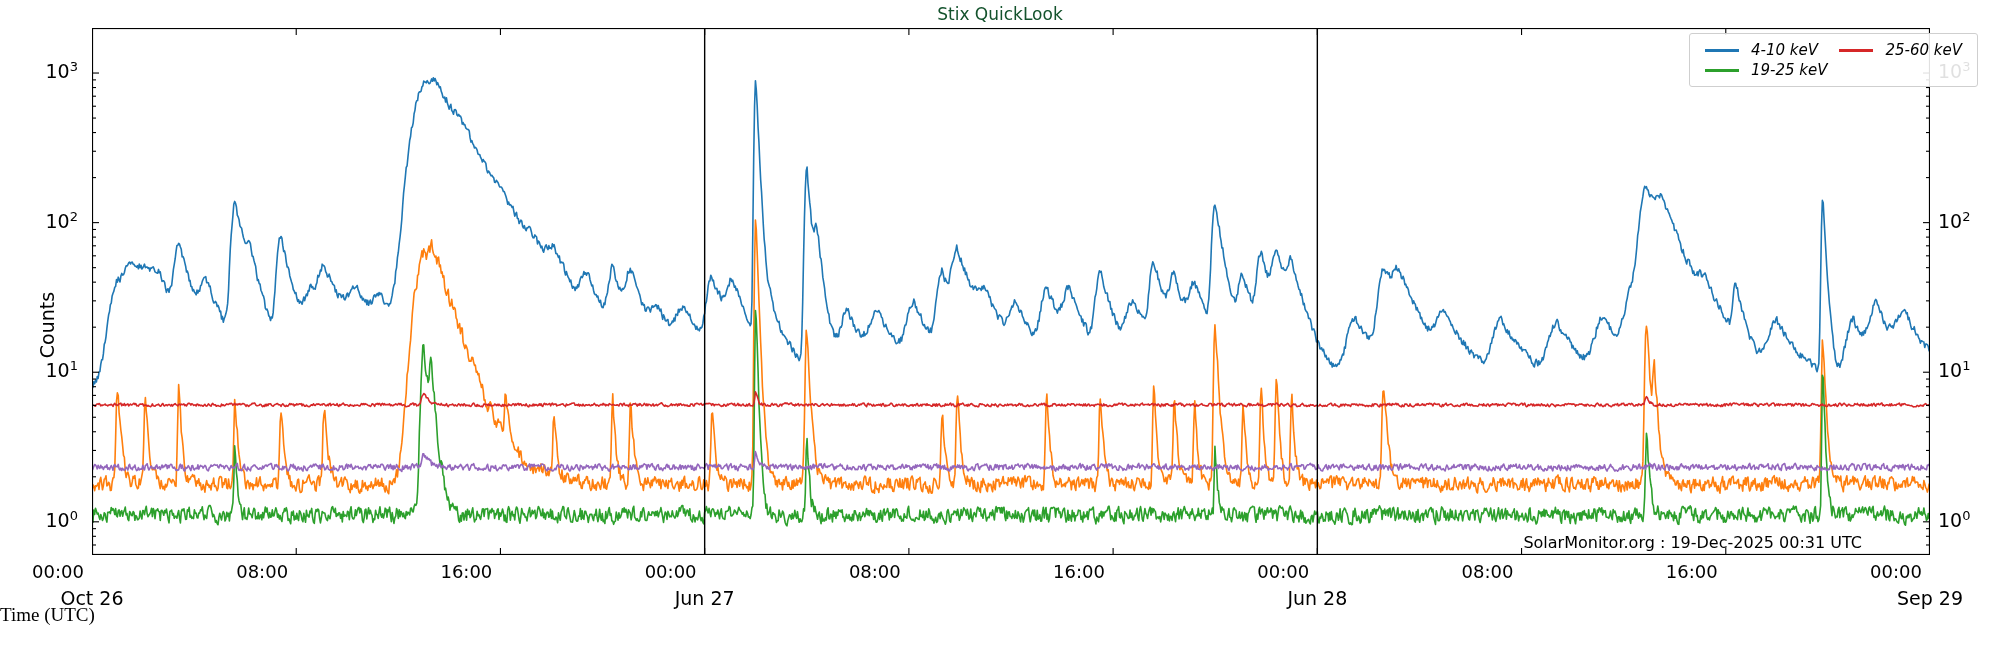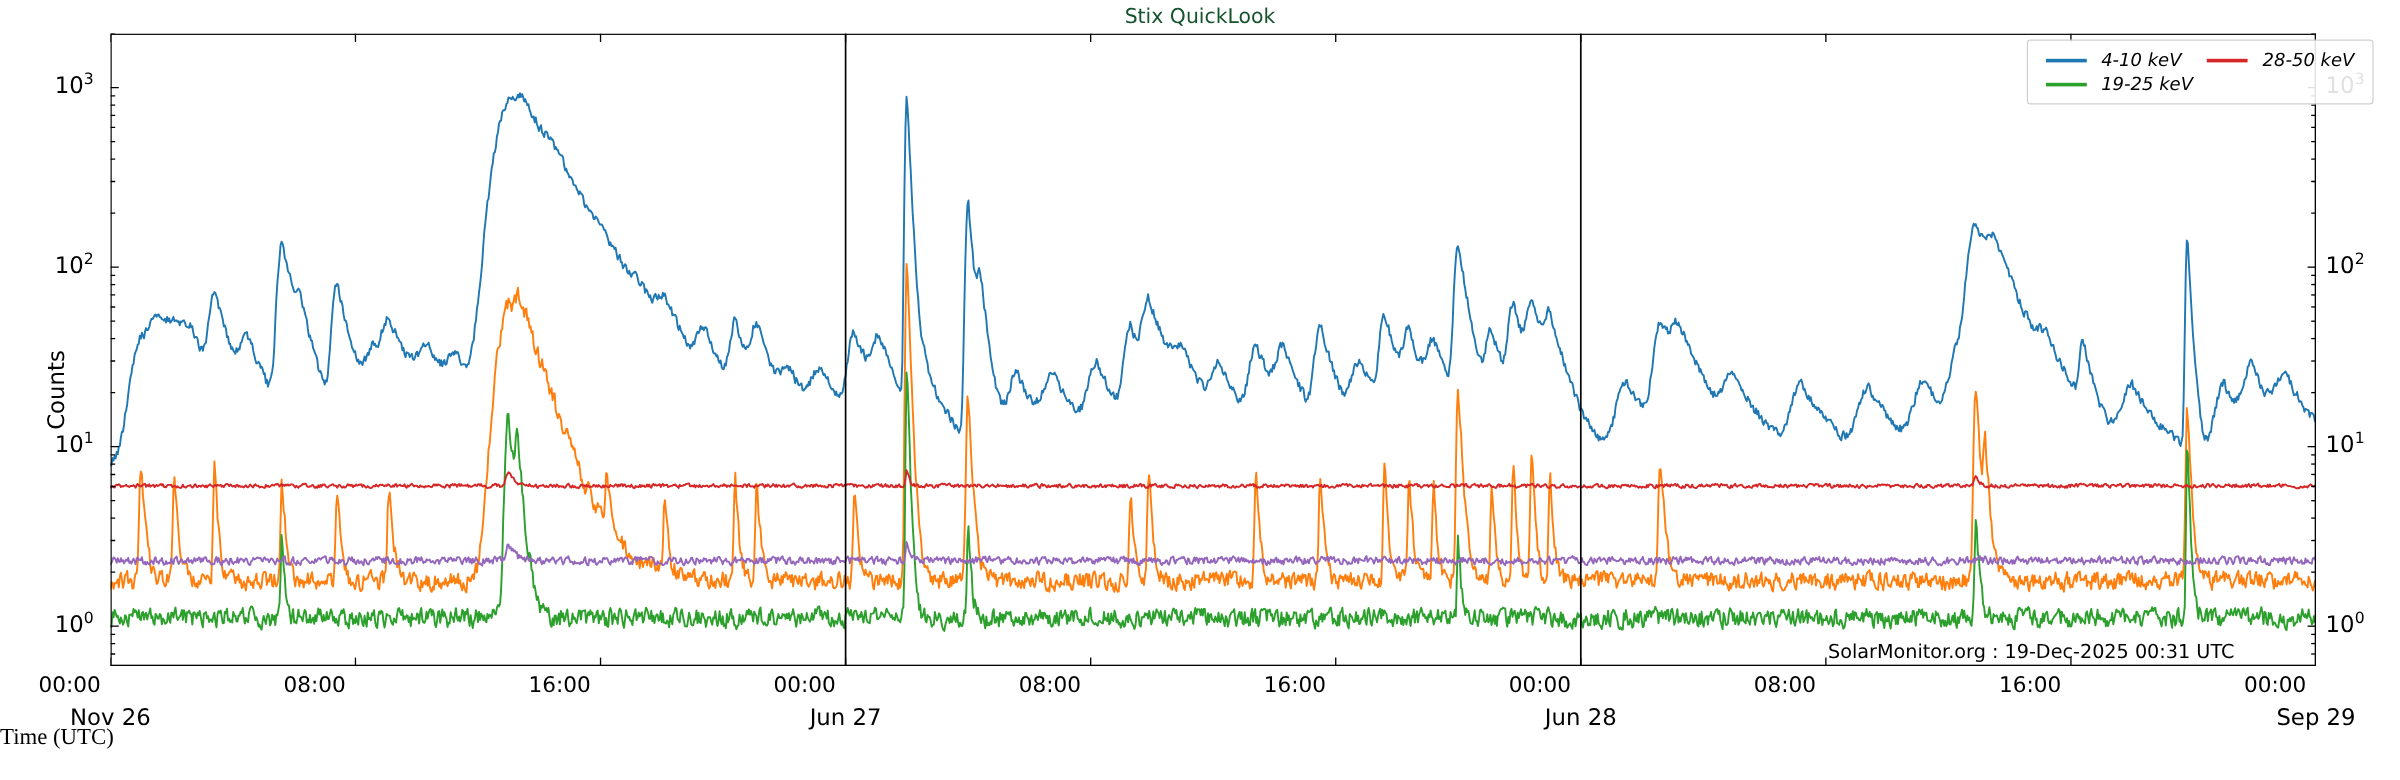--- a/index.html
+++ b/index.html
@@ -158,34 +158,34 @@
       <div class="xtick" style="left: 32px; top: 561px;">00:00</div>
       <div class="xtick" style="left: 236.222px; top: 561px;">08:00</div>
       <div class="xtick" style="left: 440.444px; top: 561px;">16:00</div>
       <div class="xtick" style="left: 644.667px; top: 561px;">00:00</div>
       <div class="xtick" style="left: 848.889px; top: 561px;">08:00</div>
       <div class="xtick" style="left: 1053.11px; top: 561px;">16:00</div>
       <div class="xtick" style="left: 1257.33px; top: 561px;">00:00</div>
       <div class="xtick" style="left: 1461.56px; top: 561px;">08:00</div>
       <div class="xtick" style="left: 1665.78px; top: 561px;">16:00</div>
       <div class="xtick" style="left: 1870px; top: 561px;">00:00</div>
-      <div class="xdate" style="left: 32px; top: 587px;">Nov 26</div>
+      <div class="xdate" style="left: 32px; top: 587px;">Oct 26</div>
       <div class="xdate" style="left: 644.667px; top: 587px;">Jun 27</div>
       <div class="xdate" style="left: 1257.33px; top: 587px;">Jun 28</div>
       <div class="xdate" style="left: 1870px; top: 587px;">Sep 29</div>
     </div>
 
   <div id="legend">
     <table>
         <tbody id="legend-body">
           <tr>
             <td><span class="lswatch" style="background: rgb(31, 119, 180);"></span></td>
             <td>4-10 keV</td>
             <td><span class="lswatch" style="background: rgb(214, 39, 40);"></span></td>
-            <td>28-50 keV</td>
+            <td>25-60 keV</td>
           </tr>
           <tr>
             <td><span class="lswatch" style="background: rgb(44, 160, 44);"></span></td>
             <td>19-25 keV</td>
             <td></td>
             <td></td>
           </tr>
         </tbody>
       </table>
   </div>

